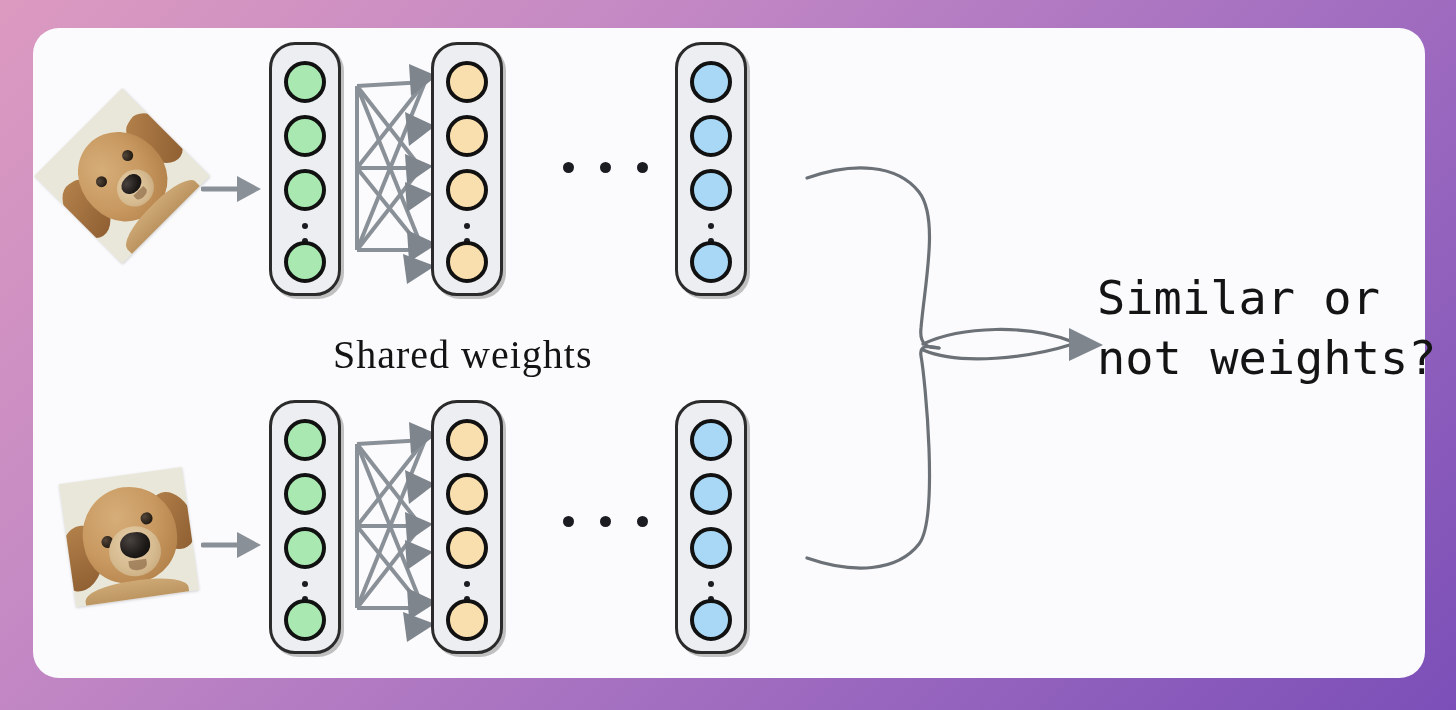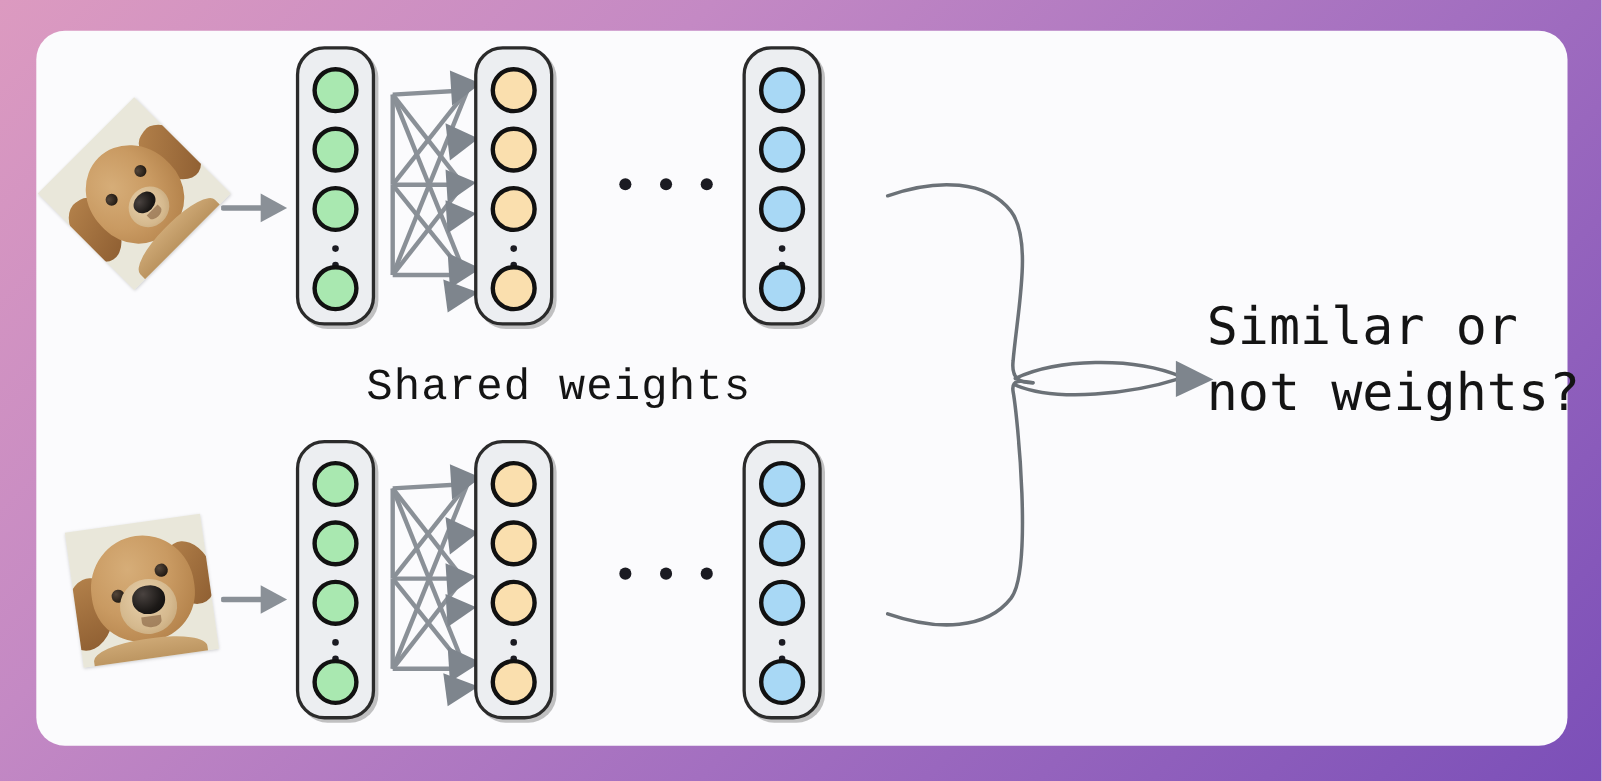--- a/index.html
+++ b/index.html
@@ -145,21 +145,21 @@
     border-radius: 50%;
     background: #1b1b22;
   }
 
   
   .weights { position: absolute; }
 
   
   .shared-label {
     position: absolute;
-    font-family: Liberation Mono, monospace;
+    font-family: Liberation Serif, serif;
     font-size: 40px;
     letter-spacing: 1px;
     color: #141414;
     white-space: nowrap;
   }
   .verdict {
     position: absolute;
     font-family: "DejaVu Sans Mono", monospace;
     font-size: 47px;
     line-height: 1.28;

